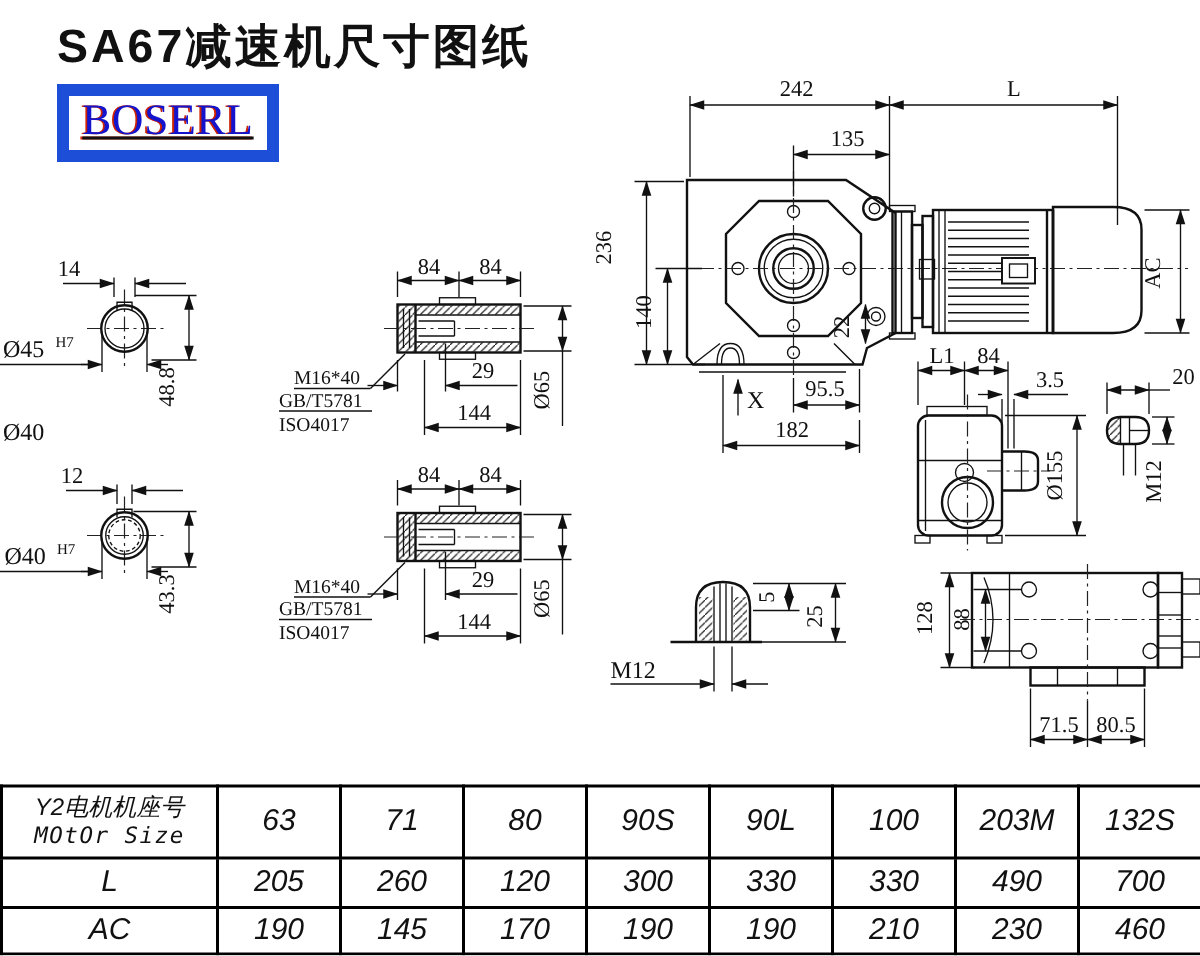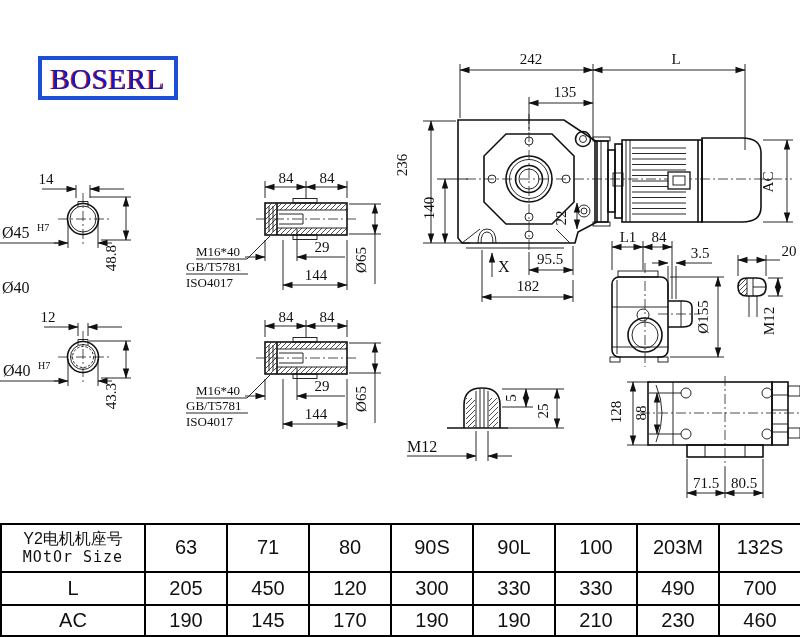--- a/index.html
+++ b/index.html
@@ -1,45 +1,46 @@
 <!DOCTYPE html>
 <html><head>
 <meta charset="utf-8">
 <style>
   html,body{margin:0;padding:0;background:#fff;}
   #stage{position:relative;width:800px;height:637px;background:#fff;overflow:hidden;
          font-family:"Liberation Serif",serif;color:#111;}
   #title{position:absolute;left:38px;top:10px;font-family:"Liberation Sans",sans-serif;
          font-weight:bold;font-size:31px;letter-spacing:2px;white-space:nowrap;}
-  #logo{position:absolute;left:38px;top:56px;width:132px;height:36px;border:4px solid #1d4ed8;
-        display:flex;align-items:flex-end;justify-content:center;}
+  #logo{position:absolute;left:38px;top:56px;width:132px;height:36px;border:8px solid #1d4ed8;
+        display:flex;align-items:flex-start;justify-content:center;text-decoration:underline;}
   #logo span{font-family:"Liberation Serif",serif;font-size:29px;color:#1414cc;
         text-shadow:-1.3px 0 0 #cc2200;letter-spacing:0.5px;}
   svg{position:absolute;left:0;top:0;}
   svg text{fill:#111;font-family:"Liberation Serif",serif;}
   .o{fill:none;stroke:#111;stroke-width:1.6;}
   .t{fill:none;stroke:#111;stroke-width:0.9;}
   .d{fill:none;stroke:#111;stroke-width:0.9;}
   .cl{fill:none;stroke:#222;stroke-width:0.8;stroke-dasharray:10 3 2 3;}
   .ds{font-size:15px;}
   .ds16{font-size:16px;}
   .sup{font-size:10px;}
   .lbl{font-size:13px;}
   .mid{text-anchor:middle;}
   #dimtable{position:absolute;left:0;top:523px;width:800px;height:114px;}
   table{border-collapse:collapse;width:800px;height:114px;table-layout:fixed;
         font-family:"Liberation Sans",sans-serif;}
-  td{border:2px solid #000;text-align:center;vertical-align:middle;font-size:20px;padding:0;}
+  td{border:2px solid #000;text-align:center;vertical-align:middle;font-size:20px;padding:0;font-style:italic;}
   td.h1 div.c1{font-size:16px;line-height:18px;}
   td.h1 div.c2{font-family:"DejaVu Sans Mono",monospace;font-size:15px;letter-spacing:1px;}
 </style>
 </head>
 <body>
 
 <div id="stage">
+  <div id="title">SA67减速机尺寸图纸</div>
   <div id="logo">
     <span>BOSERL</span>
   </div>
 
   <svg width="800" height="523" viewBox="0 0 800 523">
     <defs>
       <marker id="ah" viewBox="0 0 10 8" refX="9.5" refY="4" markerWidth="11" markerHeight="8" orient="auto-start-reverse" markerUnits="userSpaceOnUse">
         <path d="M0,0.8 L10,4 L0,7.2 Z" fill="#111"></path>
       </marker>
       <pattern id="hx" patternUnits="userSpaceOnUse" width="5" height="5">
@@ -380,21 +381,21 @@
         <td>80</td>
         <td>90S</td>
         <td>90L</td>
         <td>100</td>
         <td>203M</td>
         <td>132S</td>
       </tr>
       <tr style="height:26px">
         <td>L</td>
         <td>205</td>
-        <td>450</td>
+        <td>260</td>
         <td>120</td>
         <td>300</td>
         <td>330</td>
         <td>330</td>
         <td>490</td>
         <td>700</td>
       </tr>
       <tr style="height:25px">
         <td>AC</td>
         <td>190</td>

